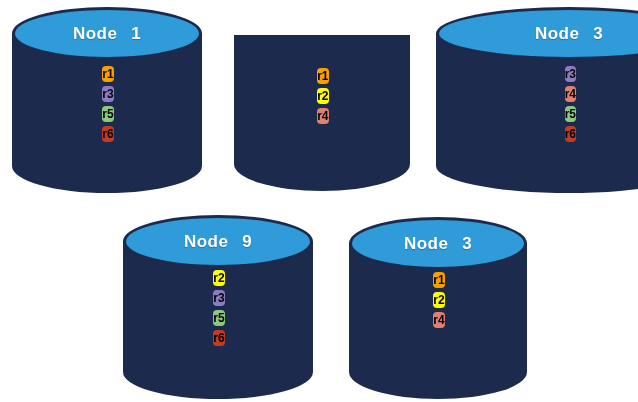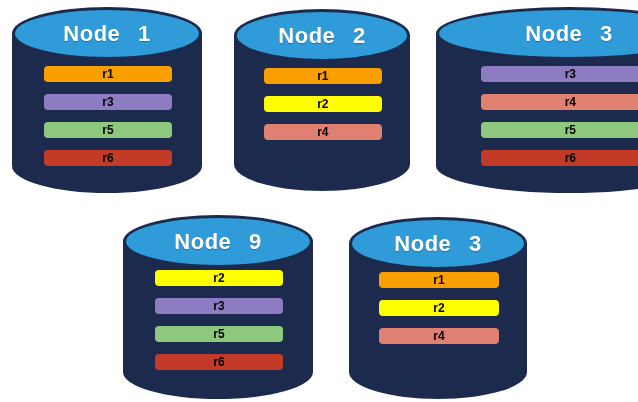--- a/index.html
+++ b/index.html
@@ -38,32 +38,33 @@
     border: 3px solid #1C2B4D;
     border-radius: 50%;
     box-sizing: border-box;
     display: flex;
     align-items: center;
     justify-content: center;
   }
   .node-title {
     color: #FFFFFF;
     font-weight: bold;
-    font-size: 22px;
+    font-size: 17px;
     word-spacing: 0.5em;
     letter-spacing: 0.5px;
     text-shadow: 0 1px 1px rgba(0,0,0,0.25);
   }
   .bars {
     position: absolute;
     left: 17%;
     right: 16%;
     display: flex;
     flex-direction: column;
-    gap: 12px;
+    gap: 4px;
+    align-items: center;
   }
   .bars.top-row    { top: 59px; }
   .bars.bottom-row { top: 55px; }
   .bar {
     height: 16px;
     border-radius: 4px;
     display: flex;
     align-items: center;
     justify-content: center;
     color: #000000;
@@ -85,23 +86,20 @@
     <div class="bars top-row">
       <div class="bar" style="background: rgb(249, 159, 0);">r1</div>
       <div class="bar" style="background: rgb(142, 124, 195);">r3</div>
       <div class="bar" style="background: rgb(141, 200, 126);">r5</div>
       <div class="bar" style="background: rgb(195, 59, 39);">r6</div>
     </div>
   </div>
 
   <div class="node" style="left:234px; top:9px; width:176px; height:182px;">
     <div class="cyl-body"></div>
-    <div class="cyl-top">
-      <span class="node-title">Node 2</span>
-    </div>
     <div class="bars top-row">
       <div class="bar" style="background: rgb(249, 159, 0);">r1</div>
       <div class="bar" style="background: rgb(255, 255, 0);">r2</div>
       <div class="bar" style="background: rgb(223, 128, 112);">r4</div>
     </div>
   </div>
 
   <div class="node" style="left:436px; top:7px; width:226px; height:186px;padding-left:40px;">
     <div class="cyl-body"></div>
     <div class="cyl-top">

